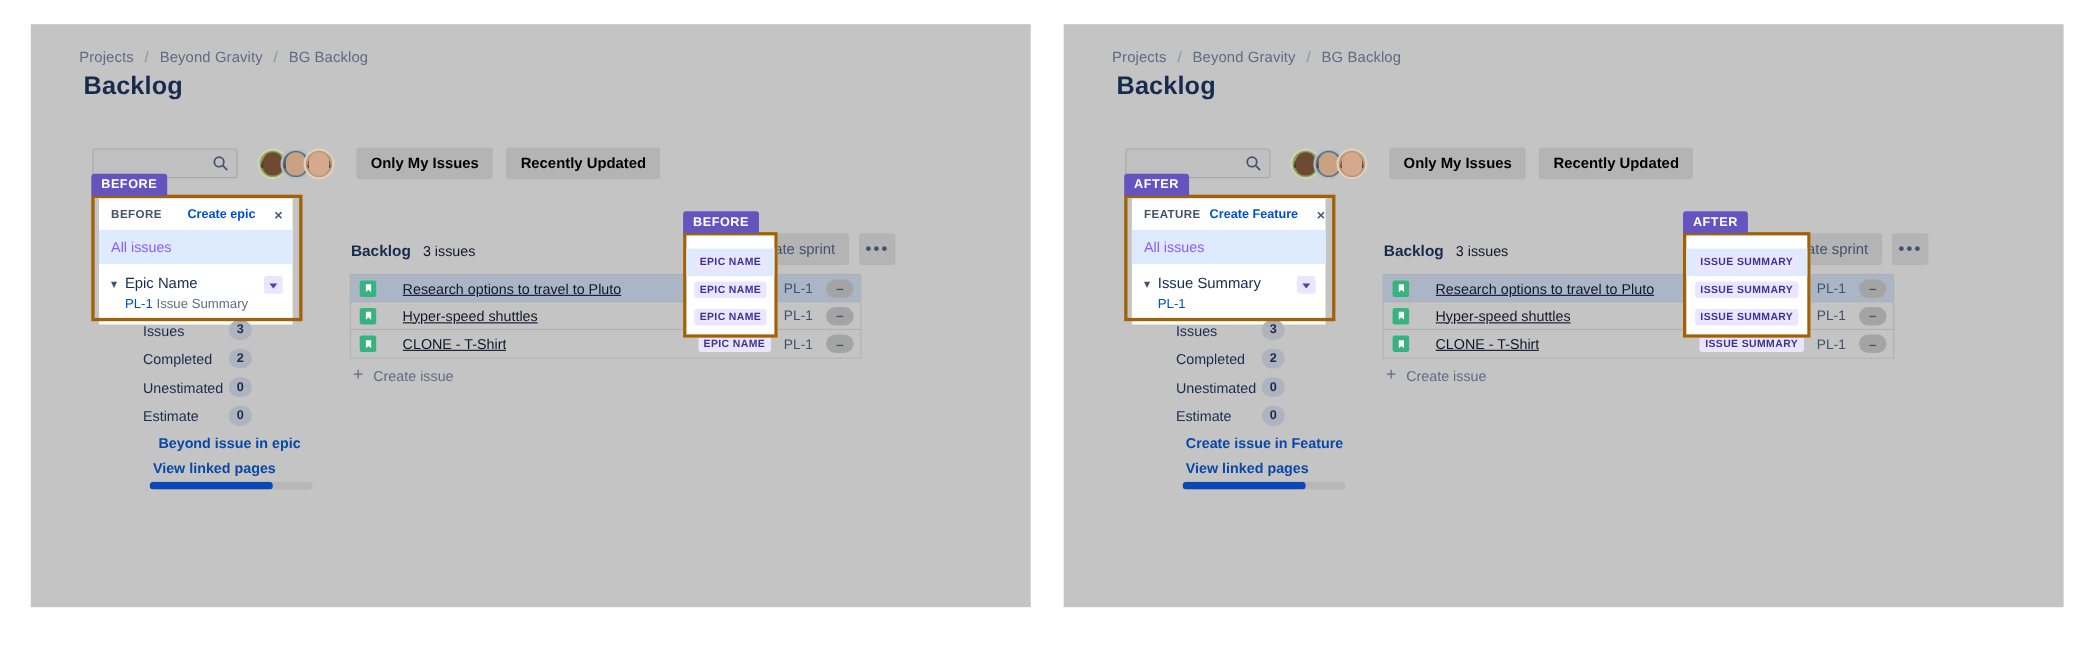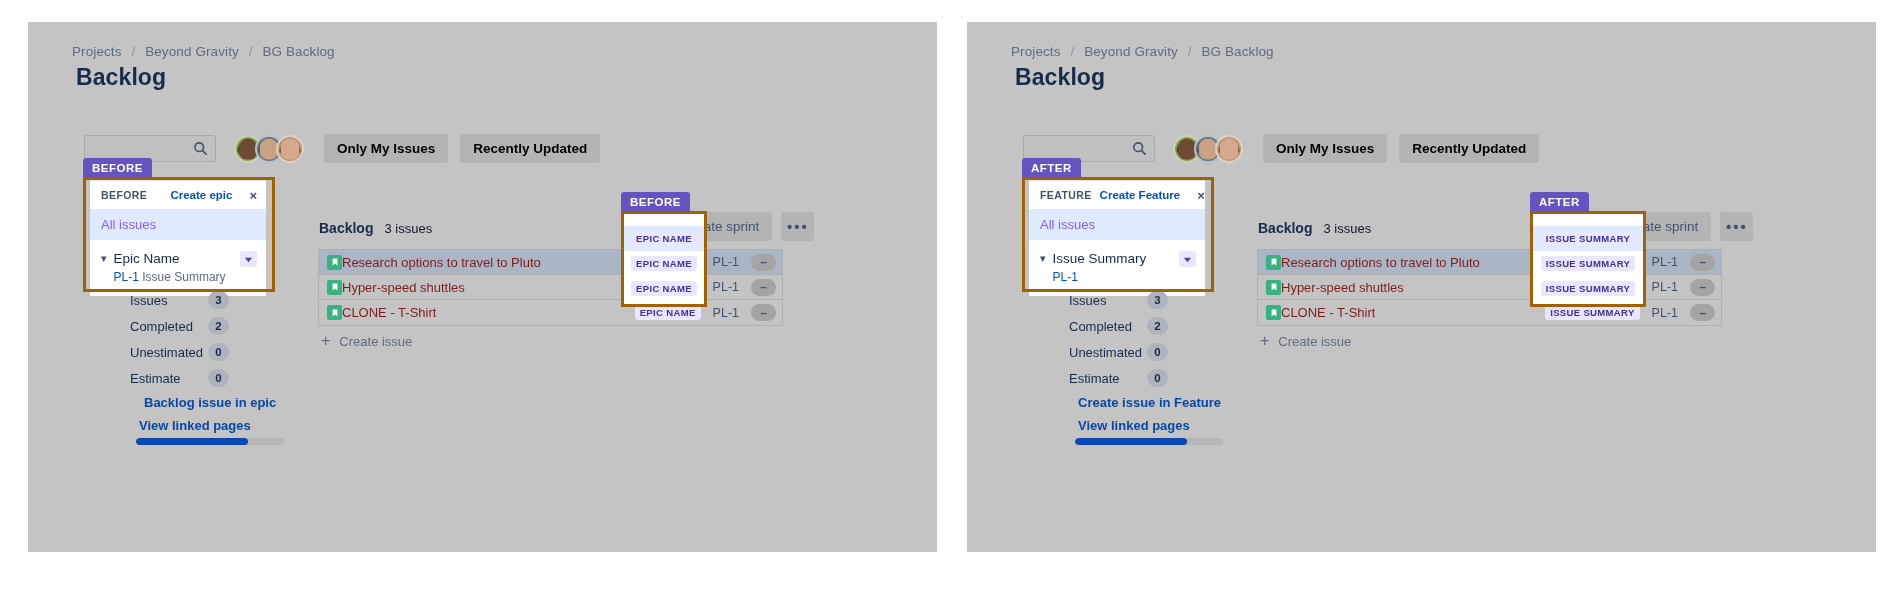--- a/index.html
+++ b/index.html
@@ -192,22 +192,22 @@
   }
   .issue-row:last-child { border-bottom: none; }
   .issue-row.selected { background: #aab5c6; }
   .issue-type-icon {
     width: 15px; height: 15px; border-radius: 2px;
     background: #36b37e; display: flex; align-items: center; justify-content: center;
     flex: 0 0 auto;
   }
   .issue-type-icon svg { width: 10px; height: 10px; }
   .issue-summary {
-    font-size: 13px; color: #7f1d1d; margin-left: 0;
-    white-space: nowrap; overflow: hidden;
+    font-size: 13px; color: #0f172a; margin-left: 24px;
+    white-space: nowrap; overflow: hidden; text-decoration: underline;
   }
   .issue-right {
     margin-left: auto; display: flex; align-items: center; gap: 0;
     padding-right: 6px;
   }
   .epic-chip {
     font-size: 9.5px; font-weight: bold; letter-spacing: .35px;
     color: #403294; background: #eae6ff;
     border-radius: 3px; padding: 2px 5px; white-space: nowrap;
   }
@@ -349,21 +349,21 @@
         <div class="stat-row">
           <span class="stat-label">Unestimated</span>
           <span class="stat-badge">0</span>
         </div>
         <div class="stat-row">
           <span class="stat-label">Estimate</span>
           <span class="stat-badge">0</span>
         </div>
       </div>
 
-      <div class="side-link" style="position:absolute; left:116px; top:373px;">Backlog issue in epic</div>
+      <div class="side-link" style="position:absolute; left:116px; top:373px;">Beyond issue in epic</div>
       <div class="side-link" style="position:absolute; left:111px; top:396px;">View linked pages</div>
       <div class="progressbar" style="position:absolute; left:108px; top:416px;">
         <div class="fill" style="width:76%"></div>
       </div>
 
       <div class="backlog-head" style="left:291px; top:198px;">
         <span class="t">Backlog</span>
         <span class="c">3 issues</span>
       </div>
 

